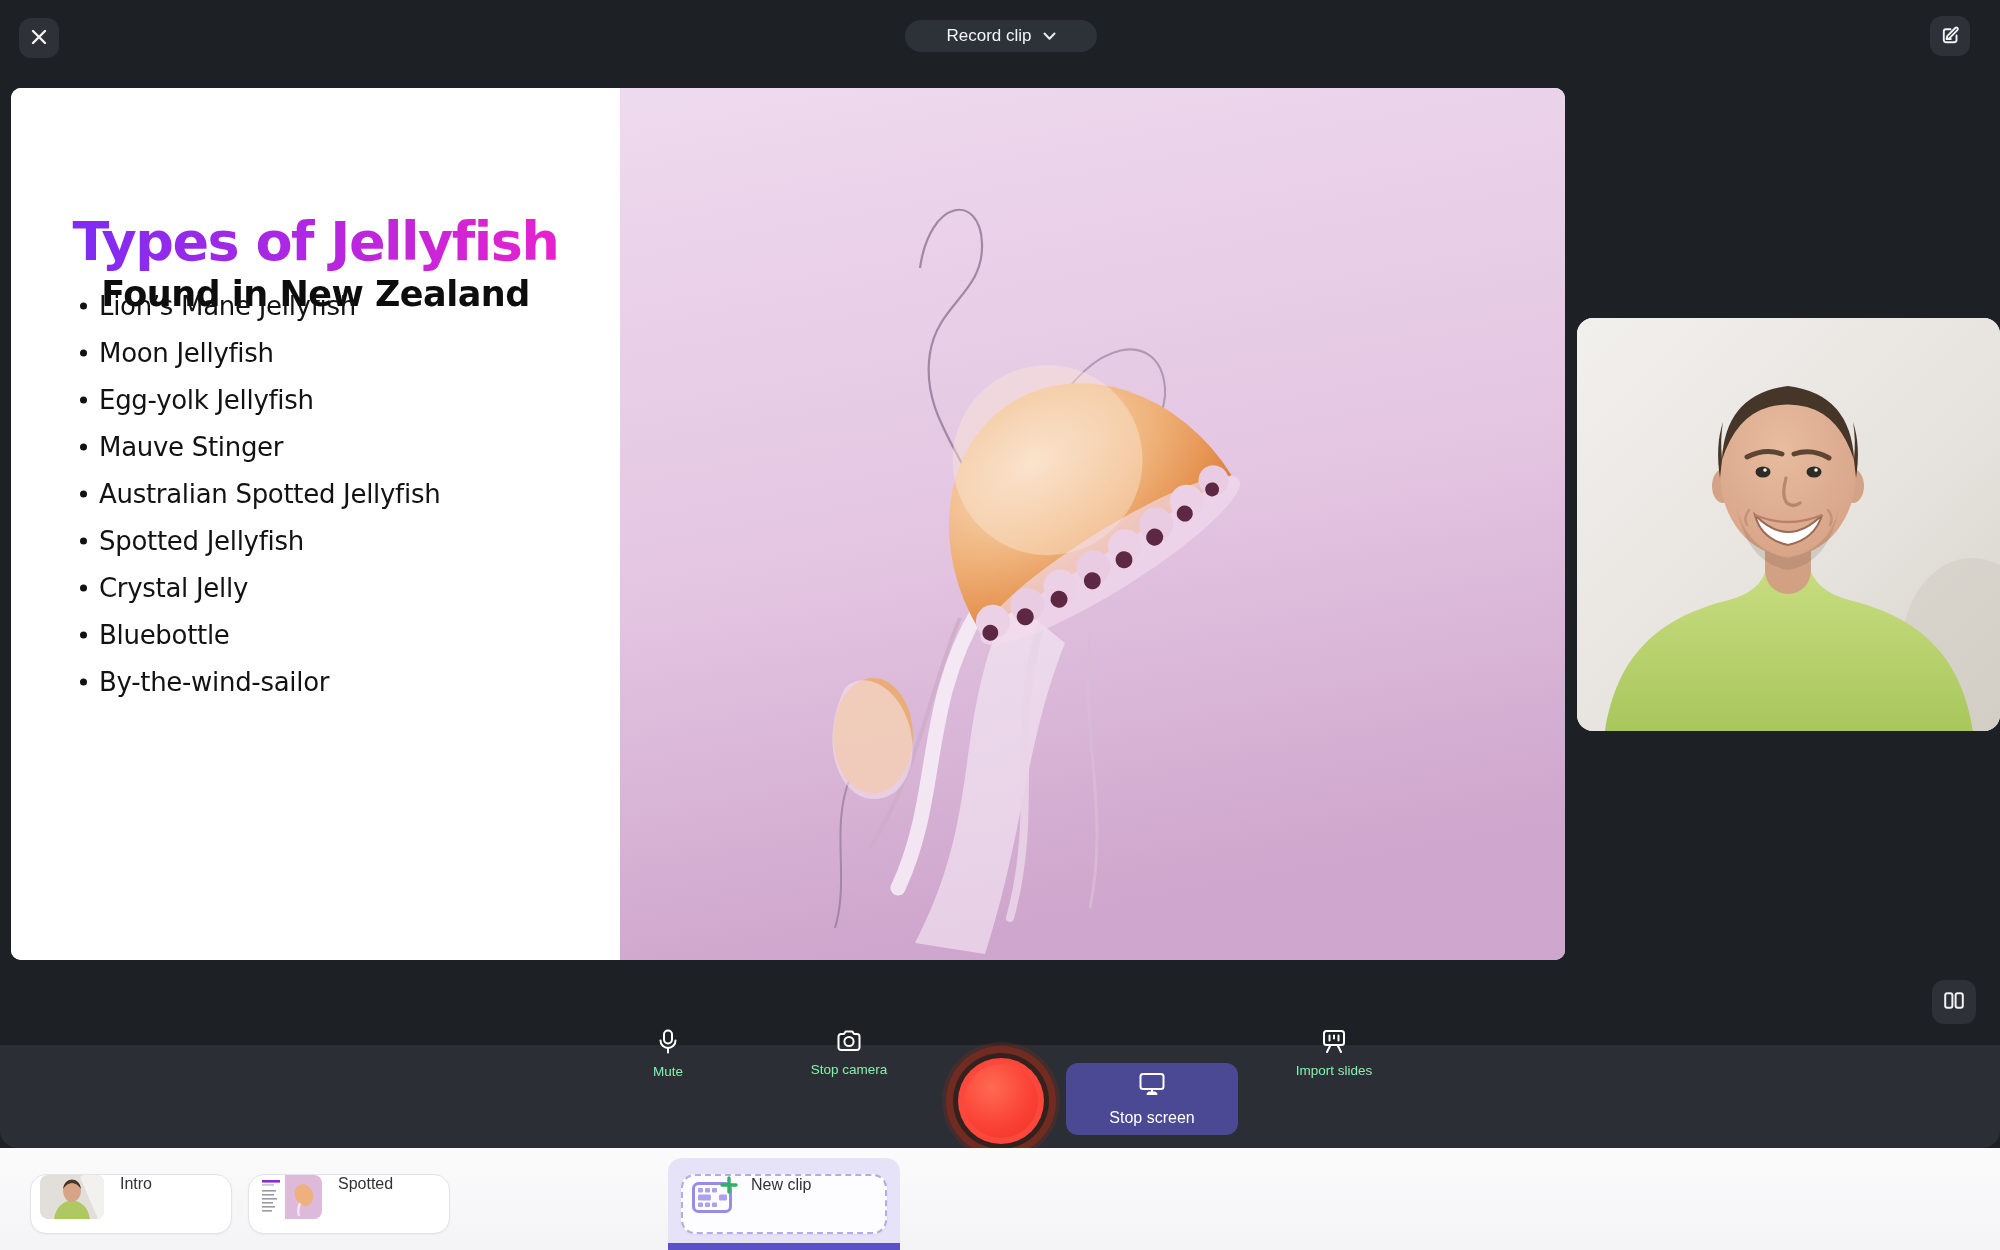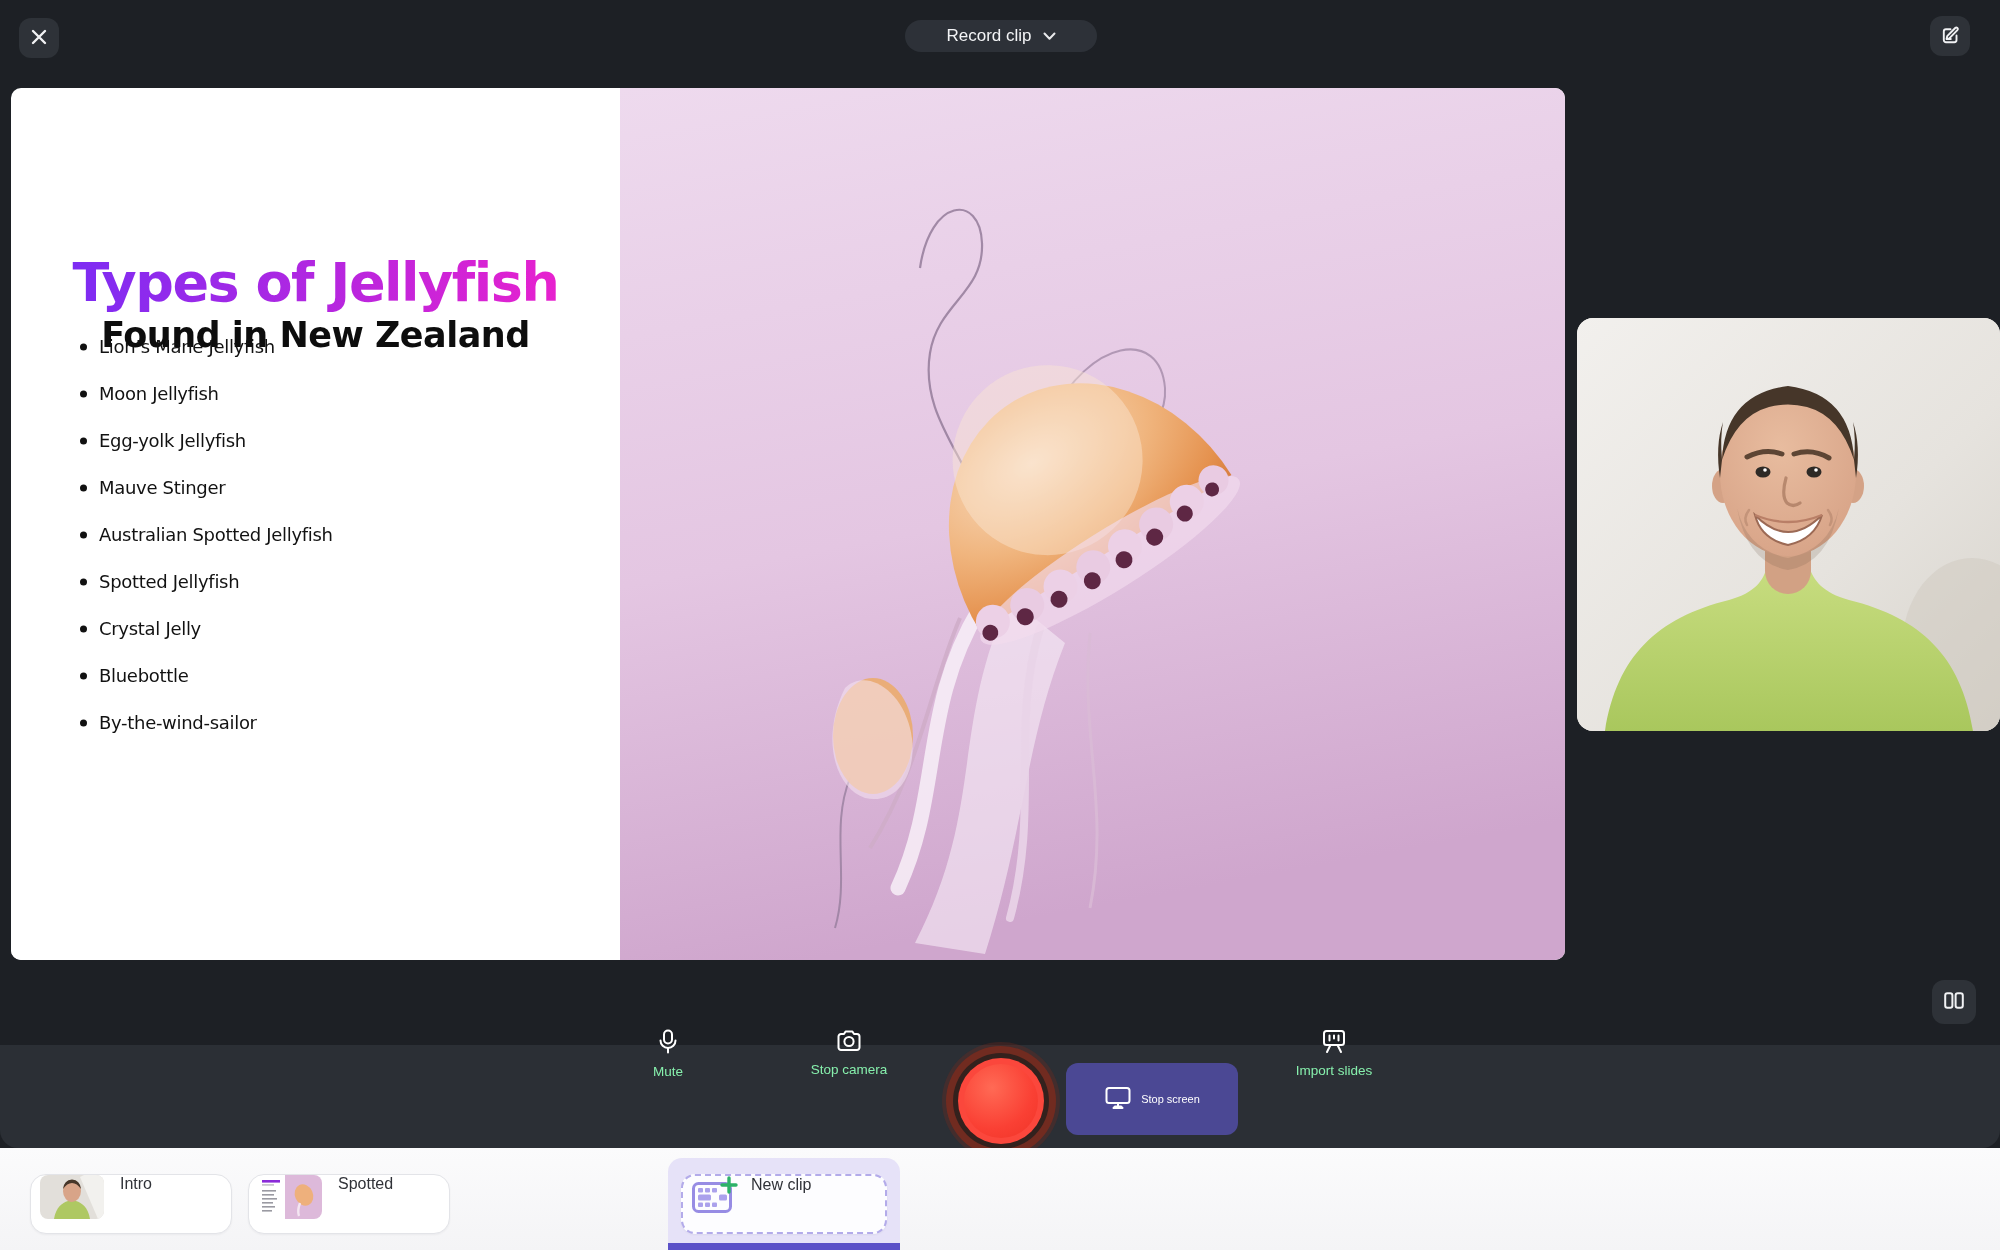--- a/index.html
+++ b/index.html
@@ -33,35 +33,35 @@
     position:absolute;left:905px;top:20px;width:192px;height:32px;
     background:#2d3138;border:none;border-radius:22px;cursor:pointer;
     display:flex;align-items:center;justify-content:center;gap:11px;
     color:#f3f4f6;font-size:17px;font-family:"Liberation Sans",sans-serif;
   }
   
   .slide{
     position:absolute;left:11px;top:88px;width:1554px;height:872px;
     border-radius:10px;overflow:hidden;display:flex;background:#fff;
   }
-  .slide-left{position:relative;width:609px;height:100%;background:#fff;font-family:"DejaVu Sans",sans-serif;margin-top:41px;}
+  .slide-left{position:relative;width:609px;height:100%;background:#fff;font-family:"DejaVu Sans",sans-serif;}
   .slide-title{
     position:absolute;top:122px;left:0;width:100%;text-align:center;
     font-size:54px;font-weight:800;letter-spacing:-1.5px;
     background:linear-gradient(90deg,var(--grad1) 10%,var(--grad2) 95%);
     -webkit-background-clip:text;background-clip:text;color:transparent;
   }
   .slide-subtitle{
     position:absolute;top:186px;left:0;width:100%;text-align:center;
     font-size:35px;font-weight:700;color:#0d0d0d;letter-spacing:-0.5px;
   }
   .slide-bullets{position:absolute;left:69px;top:194px;list-style:none;}
   .slide-bullets li{
     position:relative;height:47px;display:flex;align-items:center;
-    padding-left:19px;font-size:18px;color:#121212;font-weight:500;letter-spacing:-0.3px;
+    padding-left:19px;font-size:26px;color:#121212;font-weight:500;letter-spacing:-0.3px;
   }
   .slide-bullets li::before{
     content:"";position:absolute;left:0;top:50%;transform:translateY(-50%);
     width:7px;height:7px;border-radius:50%;background:#111;
   }
   .slide-photo{position:relative;flex:1;height:100%;}
   .slide-photo svg{display:block;width:100%;height:100%;}
   
   .webcam{
     position:absolute;left:1577px;top:318px;width:423px;height:413px;
@@ -86,22 +86,22 @@
     background:#fb473c;border:none;cursor:pointer;
     box-shadow:0 0 0 5px #33211d, 0 0 0 12px #712b20, 0 0 0 16px rgba(113,43,32,0.35);
   }
   .record-btn .inner{
     position:absolute;left:6px;top:6px;width:74px;height:74px;border-radius:50%;
     background:radial-gradient(circle at 38% 32%,#ff6a55 0%,#fa4034 60%,#ef3327 100%);
   }
   .stop-screen{
     position:absolute;left:1066px;top:1063px;width:172px;height:72px;
     background:var(--accent-indigo);border:none;border-radius:12px;cursor:pointer;
-    display:flex;flex-direction:row;align-items:center;justify-content:center;gap:9px;
-    color:#fff;font-size:11px;font-family:"Liberation Sans",sans-serif;
+    display:flex;flex-direction:column;align-items:center;justify-content:center;gap:9px;
+    color:#fff;font-size:16px;font-family:"Liberation Sans",sans-serif;
   }
   
   .clip-strip{
     position:absolute;left:0;top:1148px;width:2000px;height:102px;
     background:linear-gradient(180deg,#fbfbfc 0%,var(--strip-bg) 100%);
   }
   .sel-panel{
     position:absolute;left:668px;top:1158px;width:232px;height:92px;
     background:var(--sel-lavender);border-radius:14px 14px 0 0;
   }

